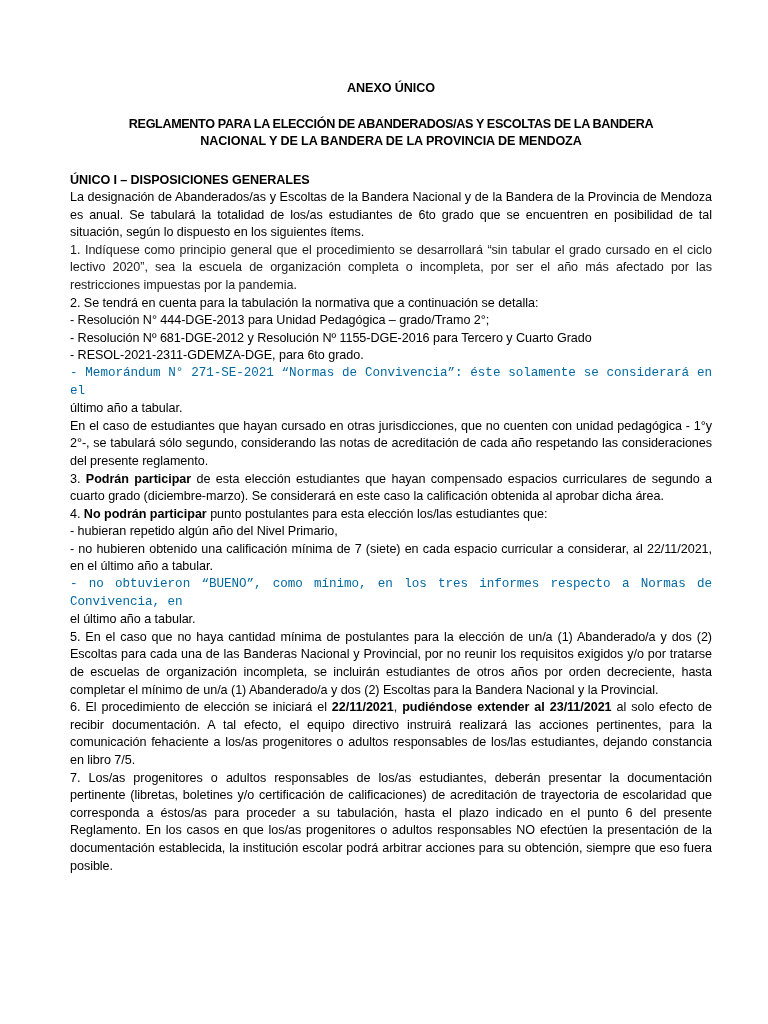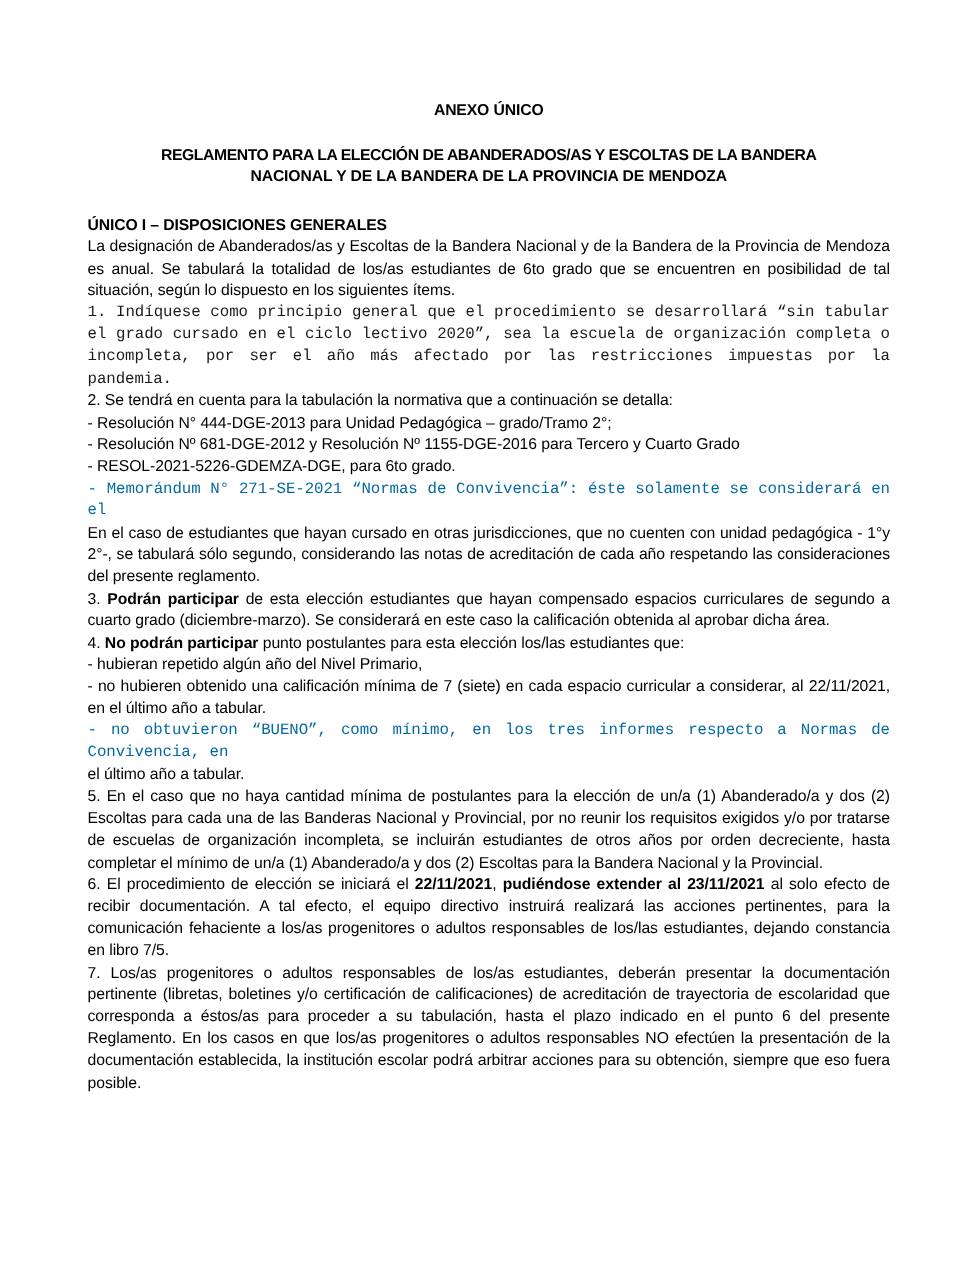--- a/index.html
+++ b/index.html
@@ -61,21 +61,21 @@
     margin-top: 0;
   }
   .nojust {
     text-align: left;
   }
   b, .bold {
     font-weight: bold;
   }
   
   .alt {
-    font-family: Liberation Mono, monospace;
+    font-family: Liberation Sans, sans-serif;
     font-size: 11.4px;
     letter-spacing: 0.25px;
     color: #1a1a1a;
   }
   .altlight {
     font-family: Liberation Mono, monospace;
     font-size: 11.4px;
     letter-spacing: 0.3px;
     color: #0369a1;
   }
@@ -94,22 +94,23 @@
 
     <div class="section-title">ÚNICO I – DISPOSICIONES GENERALES</div>
 
     <p class="para gap">La designación de Abanderados/as y Escoltas de la Bandera Nacional y de la Bandera de la Provincia de Mendoza es anual. Se tabulará la totalidad de los/as estudiantes de 6to grado que se encuentren en posibilidad de tal situación, según lo dispuesto en los siguientes ítems.</p>
 
     <p class="para gap alt">1. Indíquese como principio general que el procedimiento se desarrollará “sin tabular el grado cursado en el ciclo lectivo 2020”, sea la escuela de organización completa o incompleta, por ser el año más afectado por las restricciones impuestas por la pandemia.</p>
 
     <p class="para gap nojust">2. Se tendrá en cuenta para la tabulación la normativa que a continuación se detalla:</p>
     <p class="para tight nojust">- Resolución N° 444-DGE-2013 para Unidad Pedagógica – grado/Tramo 2°;</p>
     <p class="para tight nojust">- Resolución Nº 681-DGE-2012 y Resolución Nº 1155-DGE-2016 para Tercero y Cuarto Grado</p>
-    <p class="para tight nojust">- RESOL-2021-5226-GDEMZA-DGE, para 6to grado.</p>
+    <p class="para tight nojust">- RESOL-2021-2311-GDEMZA-DGE, para 6to grado.</p>
     <p class="para tight altlight">- Memorándum N° 271-SE-2021 “Normas de Convivencia”: éste solamente se considerará en el</p>
+    <p class="para tight nojust">último año a tabular.</p>
 
     <p class="para gap">En el caso de estudiantes que hayan cursado en otras jurisdicciones, que no cuenten con unidad pedagógica - 1°y 2°-, se tabulará sólo segundo, considerando las notas de acreditación de cada año respetando las consideraciones del presente reglamento.</p>
 
     <p class="para gap"><span>3. </span><b>Podrán participar</b><span> de esta elección estudiantes que hayan compensado espacios curriculares de segundo a cuarto grado (diciembre-marzo). Se considerará en este caso la calificación obtenida al aprobar dicha área.</span></p>
 
     <p class="para gap nojust"><span>4. </span><b>No podrán participar</b><span> punto postulantes para esta elección los/las estudiantes que:</span></p>
     <p class="para tight nojust">-  hubieran repetido algún año del Nivel Primario,</p>
     <p class="para tight nojust">- no hubieren obtenido una calificación mínima de 7 (siete) en cada espacio curricular a considerar, al 22/11/2021, en el último año a tabular.</p>
     <p class="para tight altlight">- no obtuvieron “BUENO”, como mínimo, en los tres informes respecto a Normas de Convivencia, en</p>
     <p class="para tight nojust">el último año a tabular.</p>

